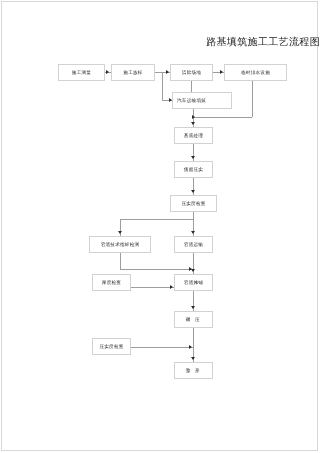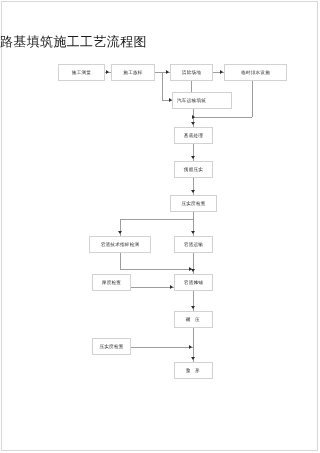--- a/index.html
+++ b/index.html
@@ -27,22 +27,22 @@
     height: 450px;
     border: 1px solid #d8d8d8;
     box-sizing: border-box;
     pointer-events: none;
   }
   .title {
     position: absolute;
     left: 0;
     top: 37px;
     width: 320px;
-    text-align: left;
-    font-size: 13px;
+    text-align: right;
+    font-size: 10px;
     line-height: 9px;
     letter-spacing: 0.35px;
     color: #1a1a1a;
     font-family: "DejaVu Serif", "Liberation Serif", serif;
     white-space: nowrap;
   }
   
   .node {
     position: absolute;
     box-sizing: border-box;

